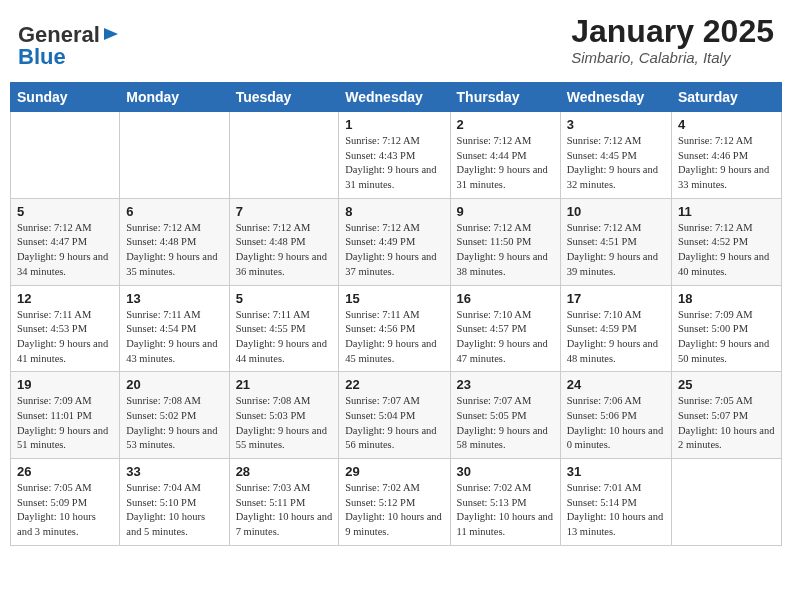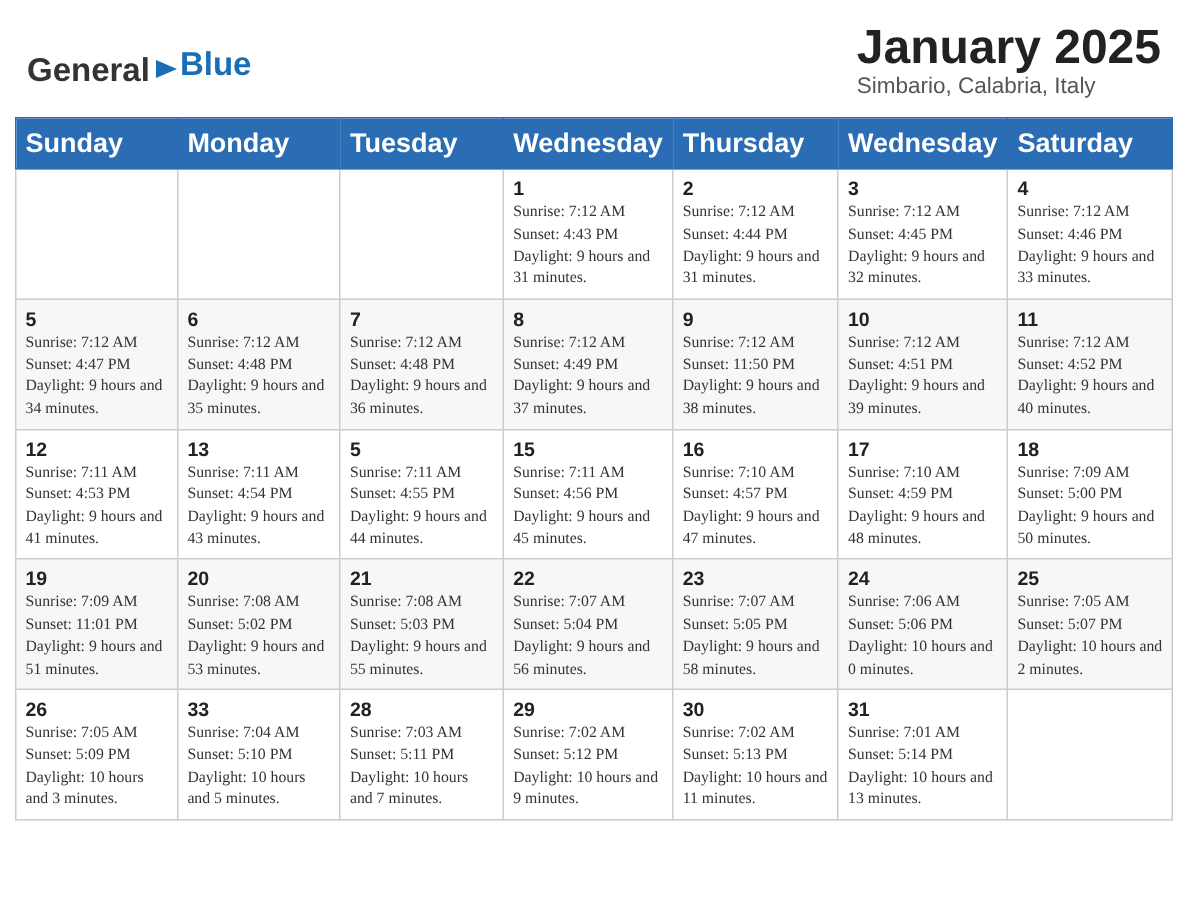--- a/index.html
+++ b/index.html
@@ -12,23 +12,23 @@
     }
     .header {
       display: flex;
       align-items: flex-start;
       justify-content: space-between;
       margin-bottom: 8px;
       padding: 4px 8px;
     }
     .logo {
       display: flex;
-      flex-direction: row;
+      flex-direction: column;
       align-items: flex-start;
-      margin-top: 20px;
+      margin-top: 8px;
     }
     .logo-text {
       display: flex;
       align-items: center;
       font-size: 22px;
       font-weight: bold;
     }
     .logo-general { color: #333; }
     .logo-blue { color: #1a6eb5; }
     .logo-icon {
@@ -41,32 +41,33 @@
     }
     .month-title {
       font-size: 32px;
       font-weight: bold;
       color: #222;
       line-height: 1.1;
     }
     .subtitle {
       font-size: 15px;
       color: #555;
+      font-style: italic;
     }
     .calendar {
       width: 100%;
       border-collapse: collapse;
       border: 1px solid #ccc;
     }
     .calendar th {
       background-color: #2a6db5;
       color: #fff;
       text-align: left;
       padding: 6px 6px;
-      font-size: 18px;
+      font-size: 14px;
       font-weight: bold;
       border: 1px solid #2a6db5;
     }
     .calendar td {
       border: 1px solid #ccc;
       vertical-align: top;
       padding: 5px 6px;
       font-size: 11px;
       color: #333;
       width: 113px;

